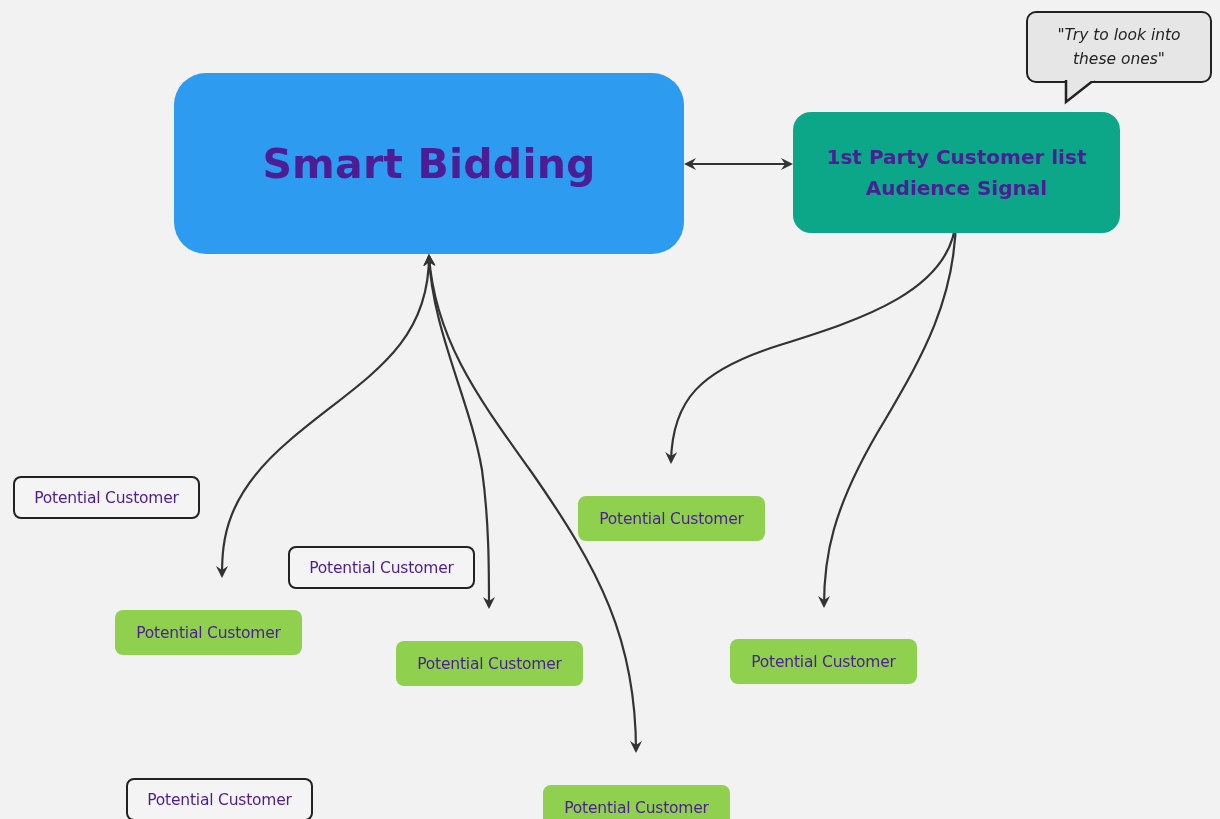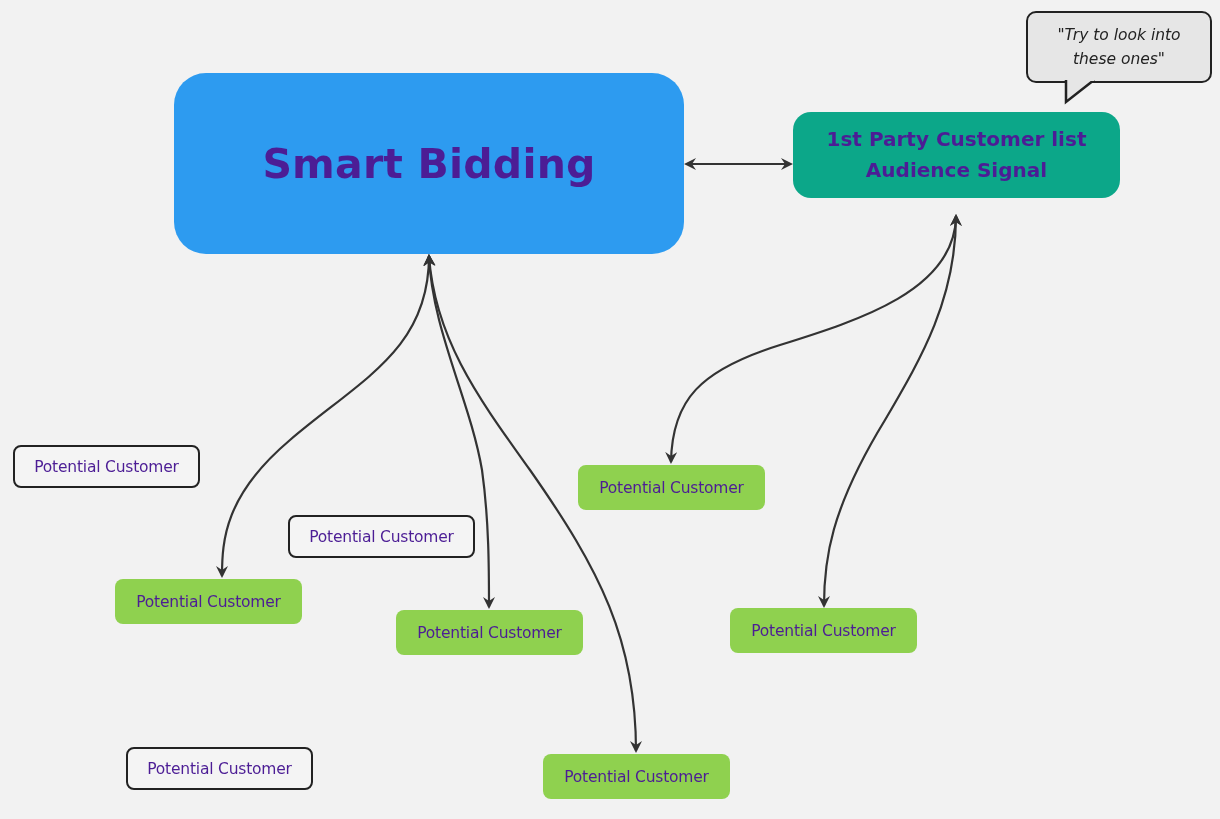--- a/index.html
+++ b/index.html
@@ -38,34 +38,35 @@
       left: 174px; top: 73px;
       width: 510px; height: 181px;
       background: #2d9bf0;
       border-radius: 32px;
       font-weight: bold;
       font-size: 41px;
       letter-spacing: 0.2px;
     }
     .signal-node {
       left: 793px; top: 112px;
-      width: 327px; height: 86px;
+      width: 327px; height: 121px;
       background: #0ca789;
       border-radius: 18px;
       font-weight: bold;
       font-size: 20px;
       line-height: 31px;
       white-space: pre-line;
     }
     .customer {
       height: 45px;
       width: 187px;
       border-radius: 8px;
       font-size: 15.5px;
       letter-spacing: -0.2px;
+      margin-top: 31px;
     }
     .customer.green {
       background: #8fd14f;
     }
     .customer.outline {
       background: #f4f4f4;
       border: 2px solid #222;
       height: 43px;
     }
     .callout {

